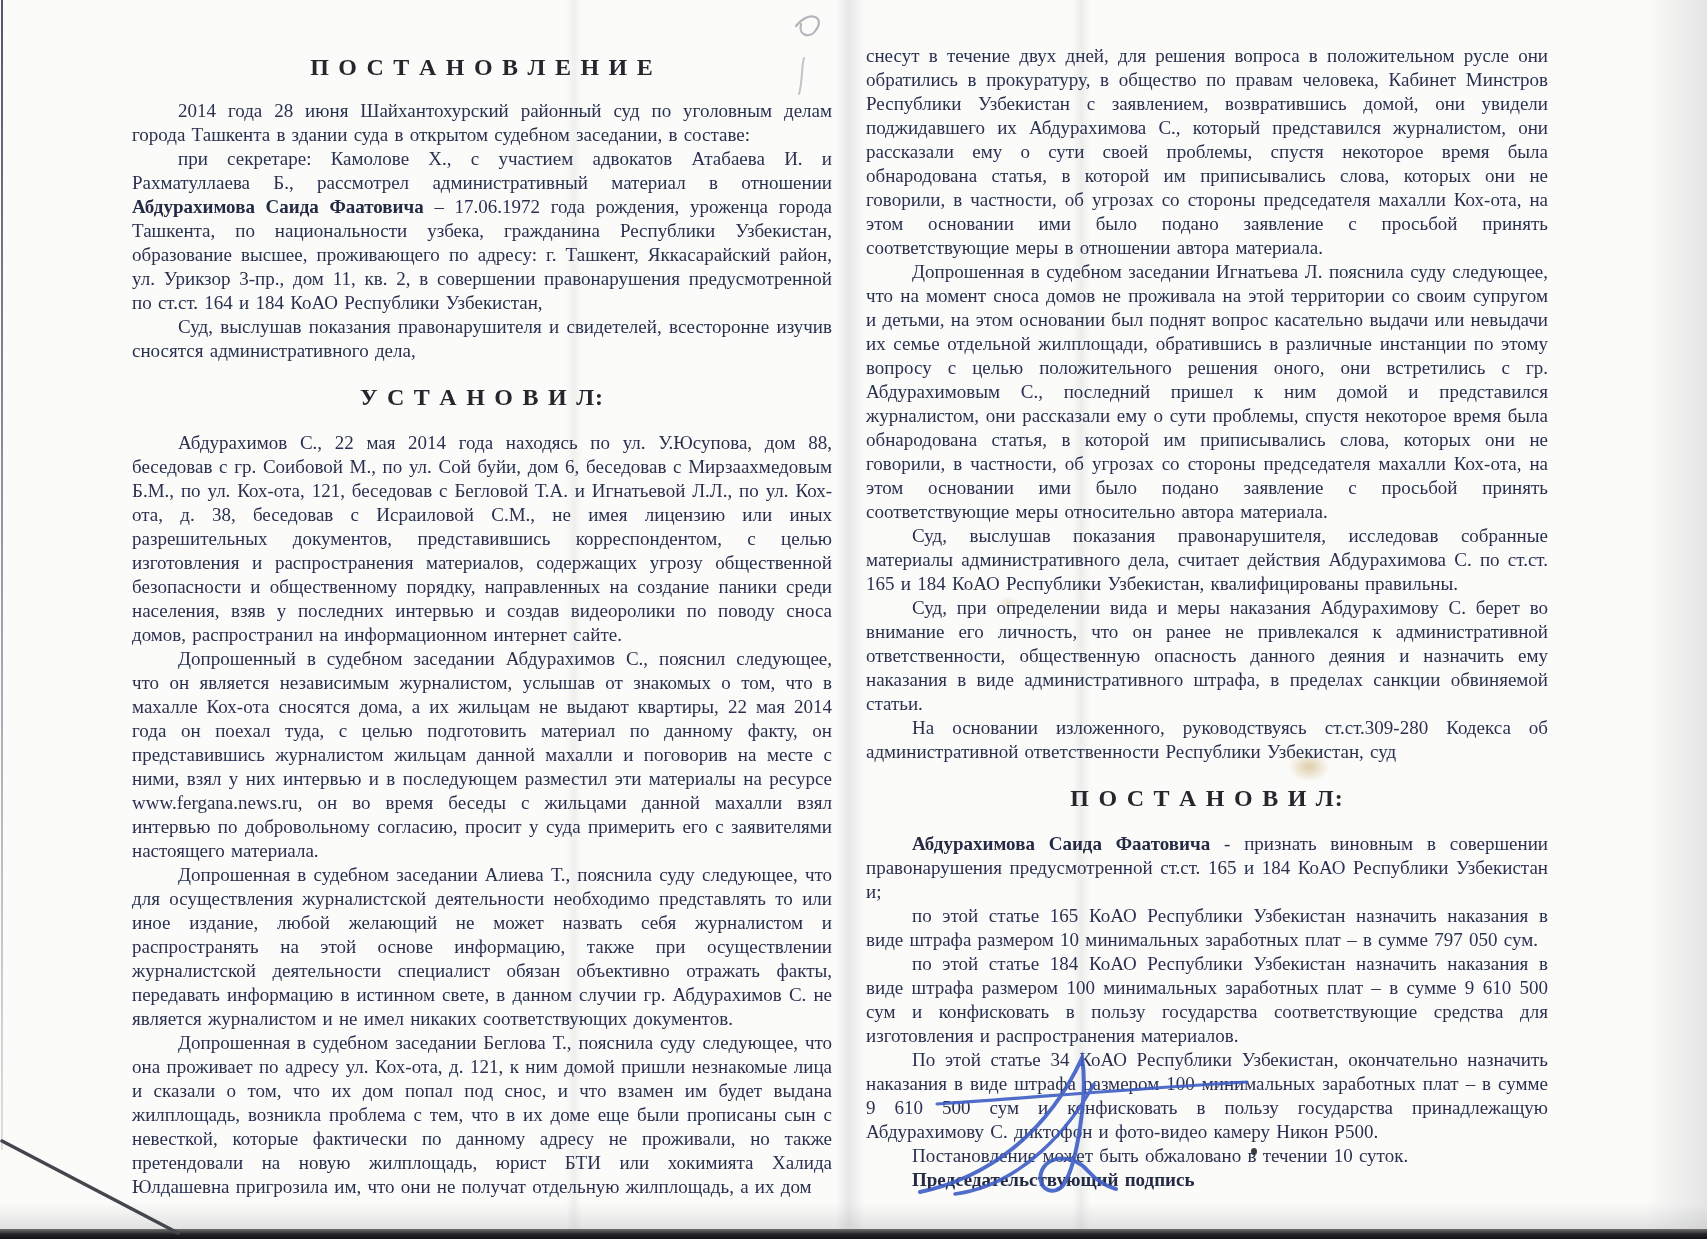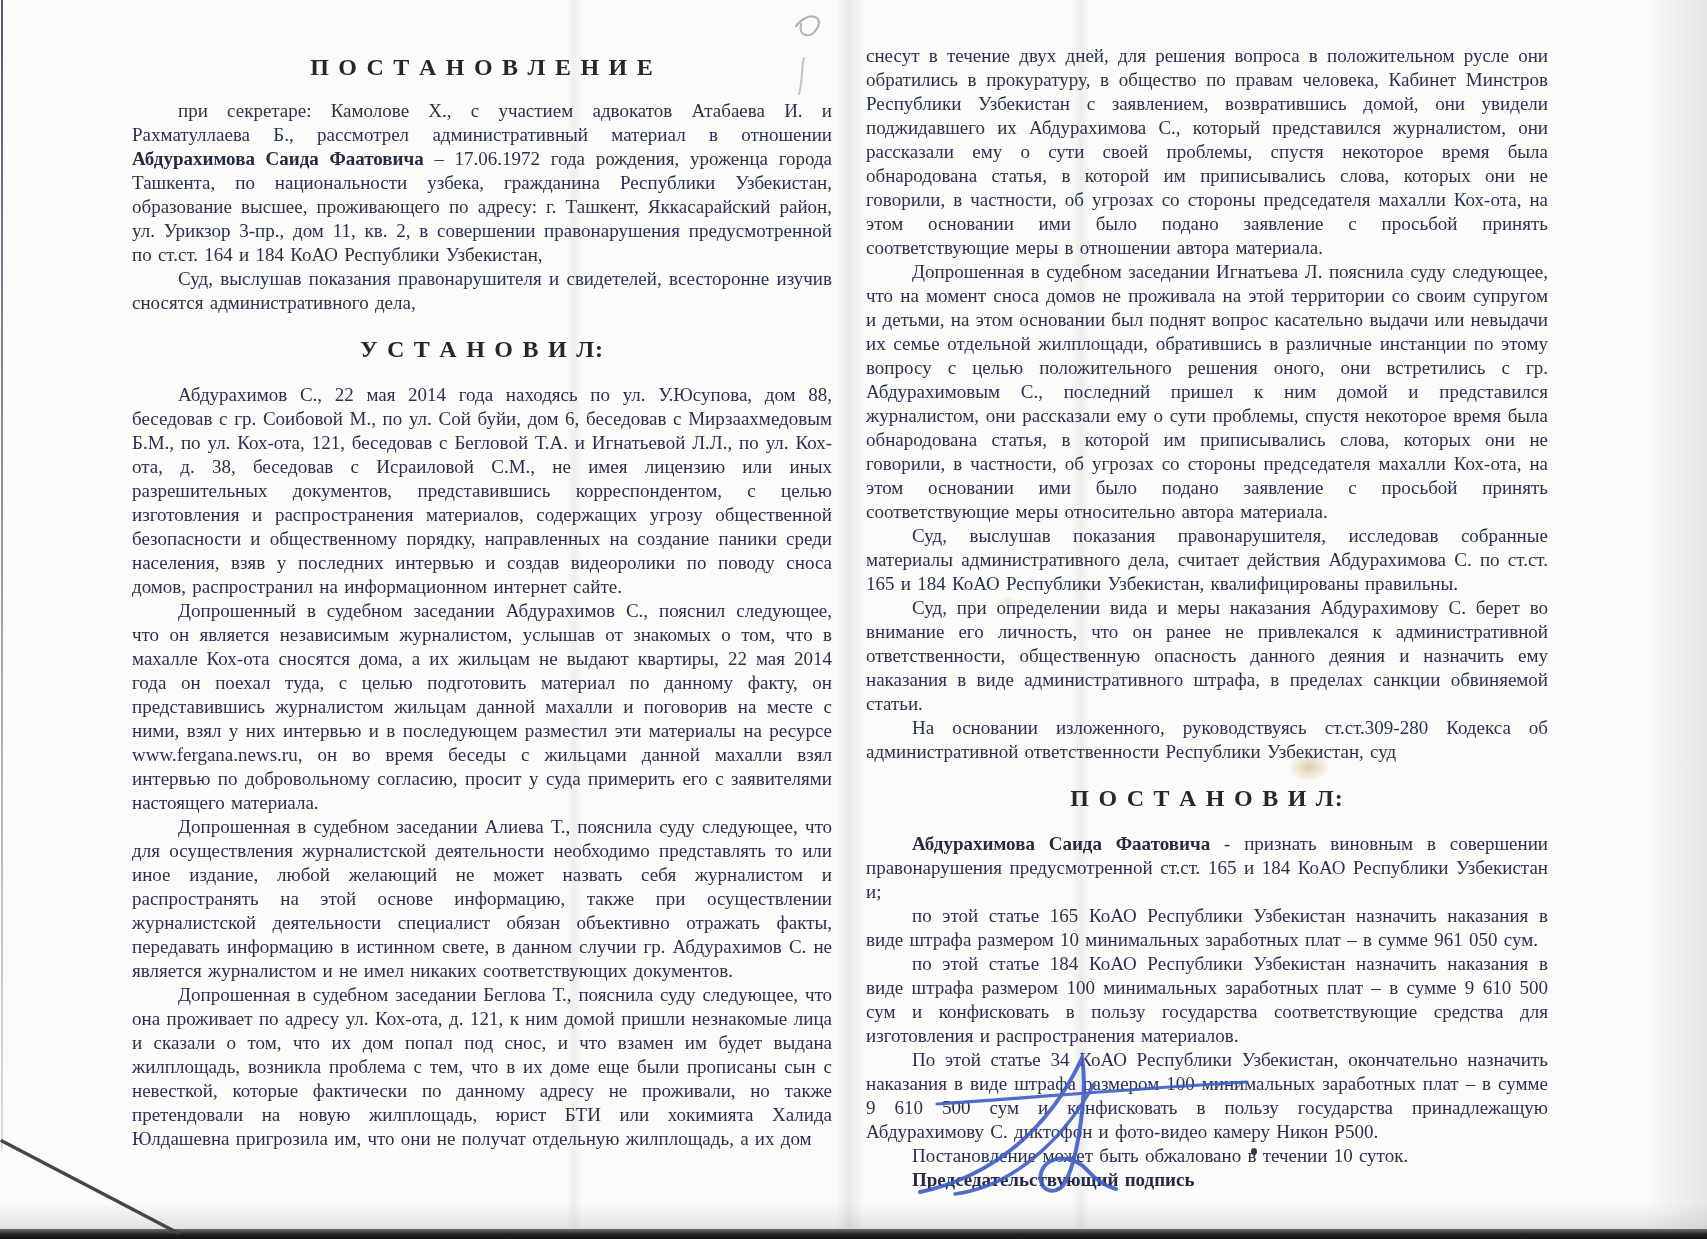--- a/index.html
+++ b/index.html
@@ -65,37 +65,38 @@
   <div class="crease-r"></div>
   <div class="edge-right-shade"></div>
   <div class="stain1"></div>
   <div class="stain2"></div>
   <div class="edge-bottom-wash"></div>
   <div class="edge-bottom"></div>
   <div class="ink-dot"></div>
 
   <div class="page page-left" id="pageLeft">
       <div class="doc-heading doc-title">П О С Т А Н О В Л Е Н И Е</div>
+      <p><span>2014 года 28 июня Шайхантохурский районный суд по уголовным делам города Ташкента в здании суда в открытом судебном заседании, в составе:</span></p>
       <p><span>при секретаре: Камолове Х., с участием адвокатов Атабаева И. и Рахматуллаева Б., рассмотрел административный материал в отношении </span><span class="b">Абдурахимова Саида Фаатовича</span><span> – 17.06.1972 года рождения, уроженца города Ташкента, по национальности узбека, гражданина Республики Узбекистан, образование высшее, проживающего по адресу: г. Ташкент, Яккасарайский район, ул. Урикзор 3-пр., дом 11, кв. 2, в совершении правонарушения предусмотренной по ст.ст. 164 и 184 КоАО Республики Узбекистан,</span></p>
       <p><span>Суд, выслушав показания правонарушителя и свидетелей, всесторонне изучив сносятся административного дела,</span></p>
       <div class="doc-heading">У С Т А Н О В И Л:</div>
       <p><span>Абдурахимов С., 22 мая 2014 года находясь по ул. У.Юсупова, дом 88, беседовав с гр. Соибовой М., по ул. Сой буйи, дом 6, беседовав с Мирзаахмедовым Б.М., по ул. Кох-ота, 121, беседовав с Бегловой Т.А. и Игнатьевой Л.Л., по ул. Кох-ота, д. 38, беседовав с Исраиловой С.М., не имея лицензию или иных разрешительных документов, представившись корреспондентом, с целью изготовления и распространения материалов, содержащих угрозу общественной безопасности и общественному порядку, направленных на создание паники среди населения, взяв у последних интервью и создав видеоролики по поводу сноса домов, распространил на информационном интернет сайте.</span></p>
       <p><span>Допрошенный в судебном заседании Абдурахимов С., пояснил следующее, что он является независимым журналистом, услышав от знакомых о том, что в махалле Кох-ота сносятся дома, а их жильцам не выдают квартиры, 22 мая 2014 года он поехал туда, с целью подготовить материал по данному факту, он представившись журналистом жильцам данной махалли и поговорив на месте с ними, взял у них интервью и в последующем разместил эти материалы на ресурсе www.fergana.news.ru, он во время беседы с жильцами данной махалли взял интервью по добровольному согласию, просит у суда примерить его с заявителями настоящего материала.</span></p>
       <p><span>Допрошенная в судебном заседании Алиева Т., пояснила суду следующее, что для осуществления журналистской деятельности необходимо представлять то или иное издание, любой желающий не может назвать себя журналистом и распространять на этой основе информацию, также при осуществлении журналистской деятельности специалист обязан объективно отражать факты, передавать информацию в истинном свете, в данном случии гр. Абдурахимов С. не является журналистом и не имел никаких соответствующих документов.</span></p>
       <p><span>Допрошенная в судебном заседании Беглова Т., пояснила суду следующее, что она проживает по адресу ул. Кох-ота, д. 121, к ним домой пришли незнакомые лица и сказали о том, что их дом попал под снос, и что взамен им будет выдана жилплощадь, возникла проблема с тем, что в их доме еще были прописаны сын с невесткой, которые фактически по данному адресу не проживали, но также претендовали на новую жилплощадь, юрист БТИ или хокимията Халида Юлдашевна пригрозила им, что они не получат отдельную жилплощадь, а их дом</span></p>
     </div>
   <div class="page page-right" id="pageRight">
       <p class="noindent"><span>снесут в течение двух дней, для решения вопроса в положительном русле они обратились в прокуратуру, в общество по правам человека, Кабинет Минстров Республики Узбекистан с заявлением, возвратившись домой, они увидели поджидавшего их Абдурахимова С., который представился журналистом, они рассказали ему о сути своей проблемы, спустя некоторое время была обнародована статья, в которой им приписывались слова, которых они не говорили, в частности, об угрозах со стороны председателя махалли Кох-ота, на этом основании ими было подано заявление с просьбой принять соответствующие меры в отношении автора материала.</span></p>
       <p><span>Допрошенная в судебном заседании Игнатьева Л. пояснила суду следующее, что на момент сноса домов не проживала на этой территории со своим супругом и детьми, на этом основании был поднят вопрос касательно выдачи или невыдачи их семье отдельной жилплощади, обратившись в различные инстанции по этому вопросу с целью положительного решения оного, они встретились с гр. Абдурахимовым С., последний пришел к ним домой и представился журналистом, они рассказали ему о сути проблемы, спустя некоторое время была обнародована статья, в которой им приписывались слова, которых они не говорили, в частности, об угрозах со стороны председателя махалли Кох-ота, на этом основании ими было подано заявление с просьбой принять соответствующие меры относительно автора материала.</span></p>
       <p><span>Суд, выслушав показания правонарушителя, исследовав собранные материалы административного дела, считает действия Абдурахимова С. по ст.ст. 165 и 184 КоАО Республики Узбекистан, квалифицированы правильны.</span></p>
       <p><span>Суд, при определении вида и меры наказания Абдурахимову С. берет во внимание его личность, что он ранее не привлекался к административной ответственности, общественную опасность данного деяния и назначить ему наказания в виде административного штрафа, в пределах санкции обвиняемой статьи.</span></p>
       <p><span>На основании изложенного, руководствуясь ст.ст.309-280 Кодекса об административной ответственности Республики Узбекистан, суд</span></p>
       <div class="doc-heading">П О С Т А Н О В И Л:</div>
       <p><span class="b">Абдурахимова Саида Фаатовича</span><span> - признать виновным в совершении правонарушения предусмотренной ст.ст. 165 и 184 КоАО Республики Узбекистан и;</span></p>
-      <p><span>по этой статье 165 КоАО Республики Узбекистан назначить наказания в виде штрафа размером 10 минимальных заработных плат – в сумме 961 050 сум.</span></p>
+      <p><span>по этой статье 165 КоАО Республики Узбекистан назначить наказания в виде штрафа размером 10 минимальных заработных плат – в сумме 797 050 сум.</span></p>
       <p><span>по этой статье 184 КоАО Республики Узбекистан назначить наказания в виде штрафа размером 100 минимальных заработных плат – в сумме 9 610 500 сум и конфисковать в пользу государства соответствующие средства для изготовления и распространения материалов.</span></p>
       <p><span>По этой статье 34 КоАО Республики Узбекистан, окончательно назначить наказания в виде штрафа размером 100 минимальных заработных плат – в сумме 9 610 500 сум и конфисковать в пользу государства принадлежащую Абдурахимову С. диктофон и фото-видео камеру Никон Р500.</span></p>
       <p><span>Постановление может быть обжаловано в течении 10 суток.</span></p>
       <p><span class="b">Председательствующий подпись</span></p>
     </div>
 
   <svg class="pencil-svg" width="70" height="100" viewBox="0 0 70 100">
     <path d="M 28 20 C 40 4, 58 10, 48 24 C 42 33, 30 30, 33 18" fill="none" stroke="#9b9ea6" stroke-width="2.2" stroke-linecap="round" opacity="0.75"></path>
     <path d="M 36 52 C 33 62, 35 74, 31 88" fill="none" stroke="#a3a6ac" stroke-width="2" stroke-linecap="round" opacity="0.65"></path>
   </svg>

